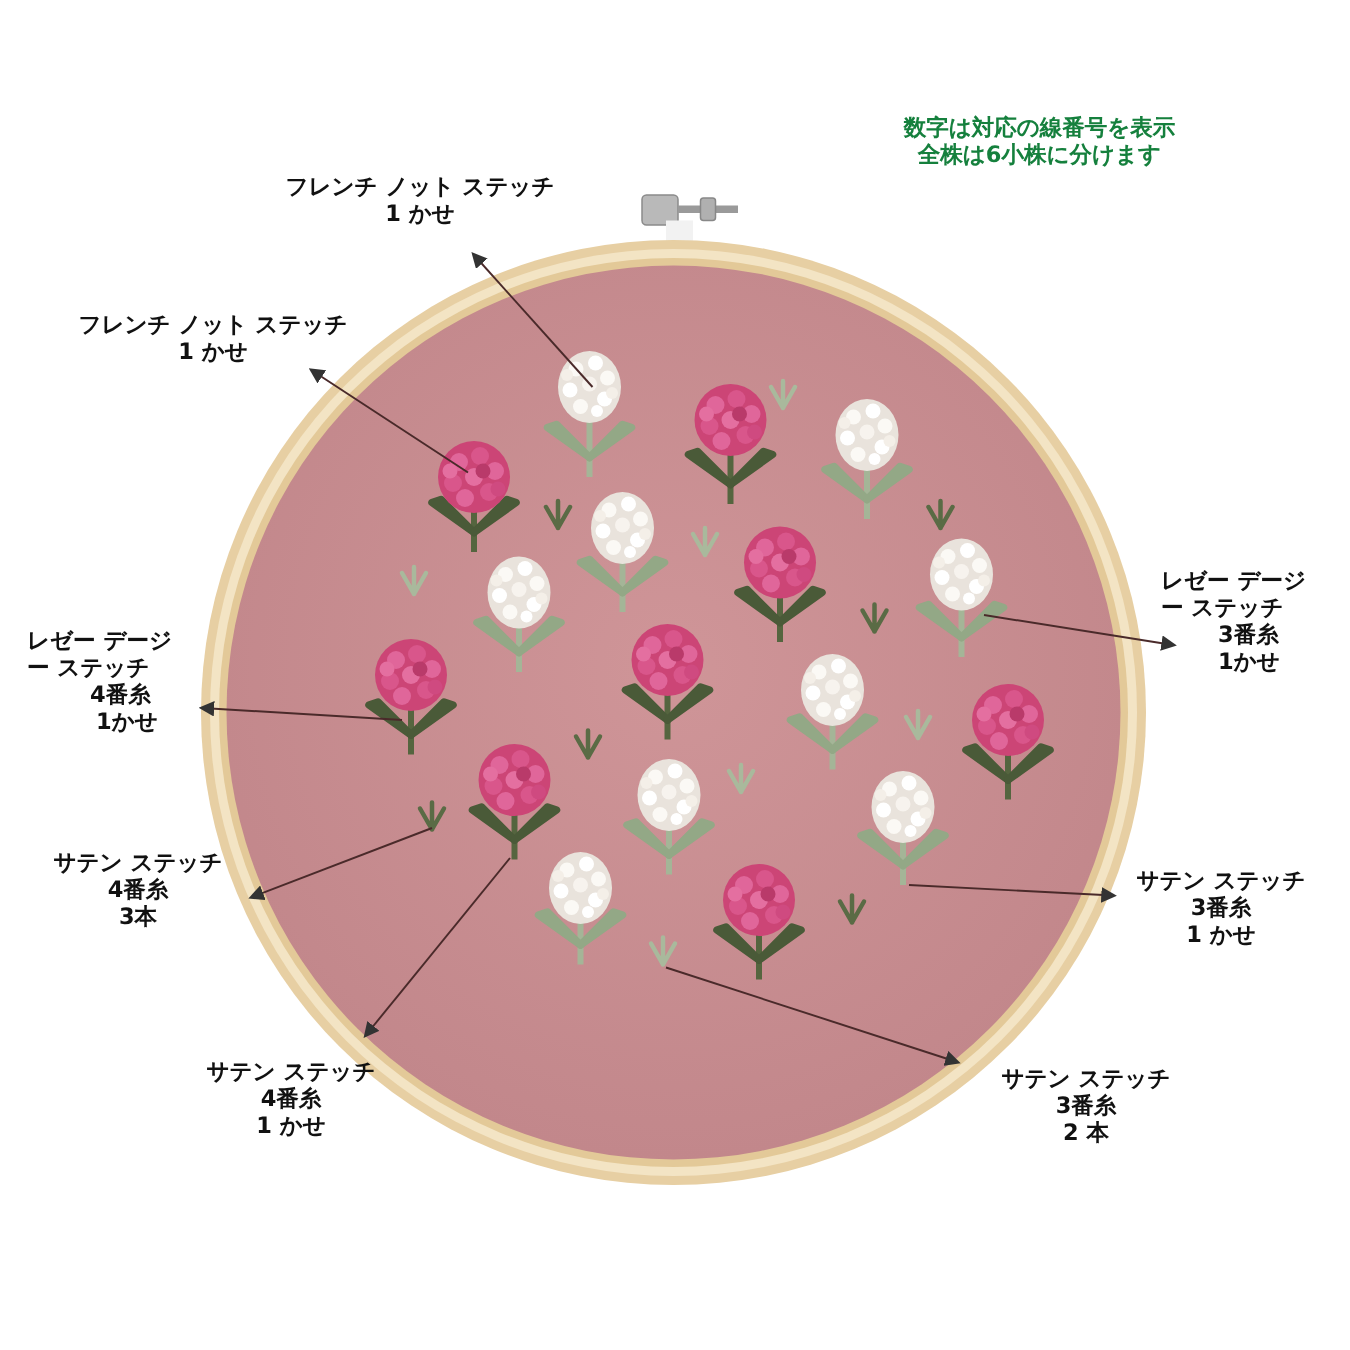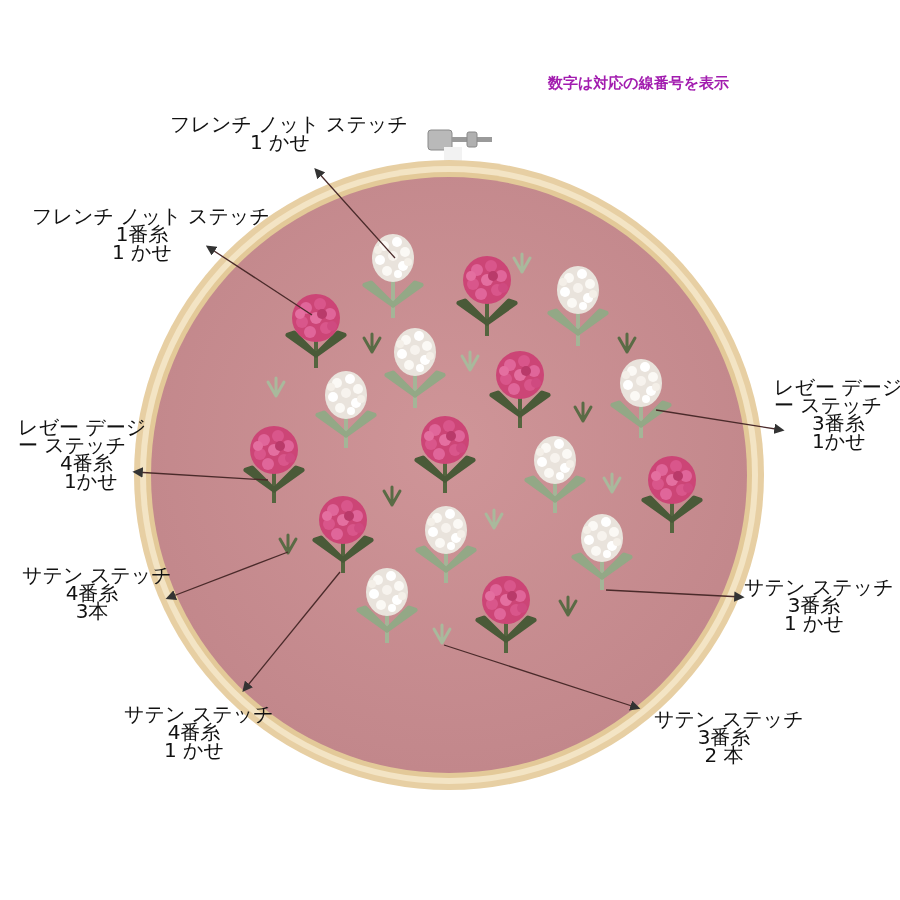--- a/index.html
+++ b/index.html
@@ -1,23 +1,23 @@
 <!DOCTYPE html>
 <html><head>
 <meta charset="utf-8">
 <style>
   html, body { margin: 0; padding: 0; background: #ffffff; }
   body { width: 900px; height: 900px; position: relative; overflow: hidden;
          font-family: "DejaVu Sans", "Liberation Sans", sans-serif; }
   #art { position: absolute; left: 0; top: 0; width: 900px; height: 900px; }
-  .label { position: absolute; text-align: center; color: #111; font-weight: normal;
-           font-size: 20px; line-height: 18px; white-space: nowrap; }
+  .label { position: absolute; text-align: center; color: #111; font-weight: bold;
+           font-size: 15px; line-height: 18px; white-space: nowrap; }
   .label div { display: block; }
-  .notice { position: absolute; left: 548px; top: 76px; width: 290px; text-align: left;
-            color: #a21caf; font-weight: bold; font-size: 15px; line-height: 18px; font-family: Liberation Mono, monospace; }
+  .notice { position: absolute; left: 548px; top: 76px; width: 290px; text-align: center;
+            color: #15803d; font-weight: bold; font-size: 15px; line-height: 18px; }
 </style>
 </head>
 <body>
 
 <svg id="art" viewBox="0 0 900 900" xmlns="http://www.w3.org/2000/svg">
   <defs>
     <radialGradient id="fabricGrad" cx="50%" cy="45%" r="55%">
       <stop offset="0%" stop-color="#cf9598"></stop>
       <stop offset="100%" stop-color="#c2878b"></stop>
     </radialGradient>
@@ -138,30 +138,30 @@
     <line x1="656" y1="410" x2="782" y2="430" marker-end="url(#arrow)"></line>
     <line x1="288" y1="552" x2="168" y2="598" marker-end="url(#arrow)"></line>
     <line x1="606" y1="590" x2="742" y2="597" marker-end="url(#arrow)"></line>
     <line x1="340" y1="572" x2="244" y2="690" marker-end="url(#arrow)"></line>
     <line x1="444" y1="645" x2="638" y2="708" marker-end="url(#arrow)"></line>
   </g>
 </svg>
 
 <div class="notice">
   <div>数字は対応の線番号を表示</div>
+  <div>全株は6小株に分けます</div>
 </div>
 
 <div class="label" style="left:170px; top:115px; width:220px;">
   <div>フレンチ ノット ステッチ</div>
   <div>1 かせ</div>
 </div>
 
 <div class="label" style="left:32px; top:207px; width:220px;">
   <div>フレンチ ノット ステッチ</div>
-  <div>1番糸</div>
   <div>1 かせ</div>
 </div>
 
 <div class="label" style="left:18px; top:418px; width:120px; text-align:left;">
   <div>レゼー デージ</div>
   <div>ー ステッチ</div>
   <div style="padding-left:42px;">4番糸</div>
   <div style="padding-left:46px;">1かせ</div>
 </div>
 

